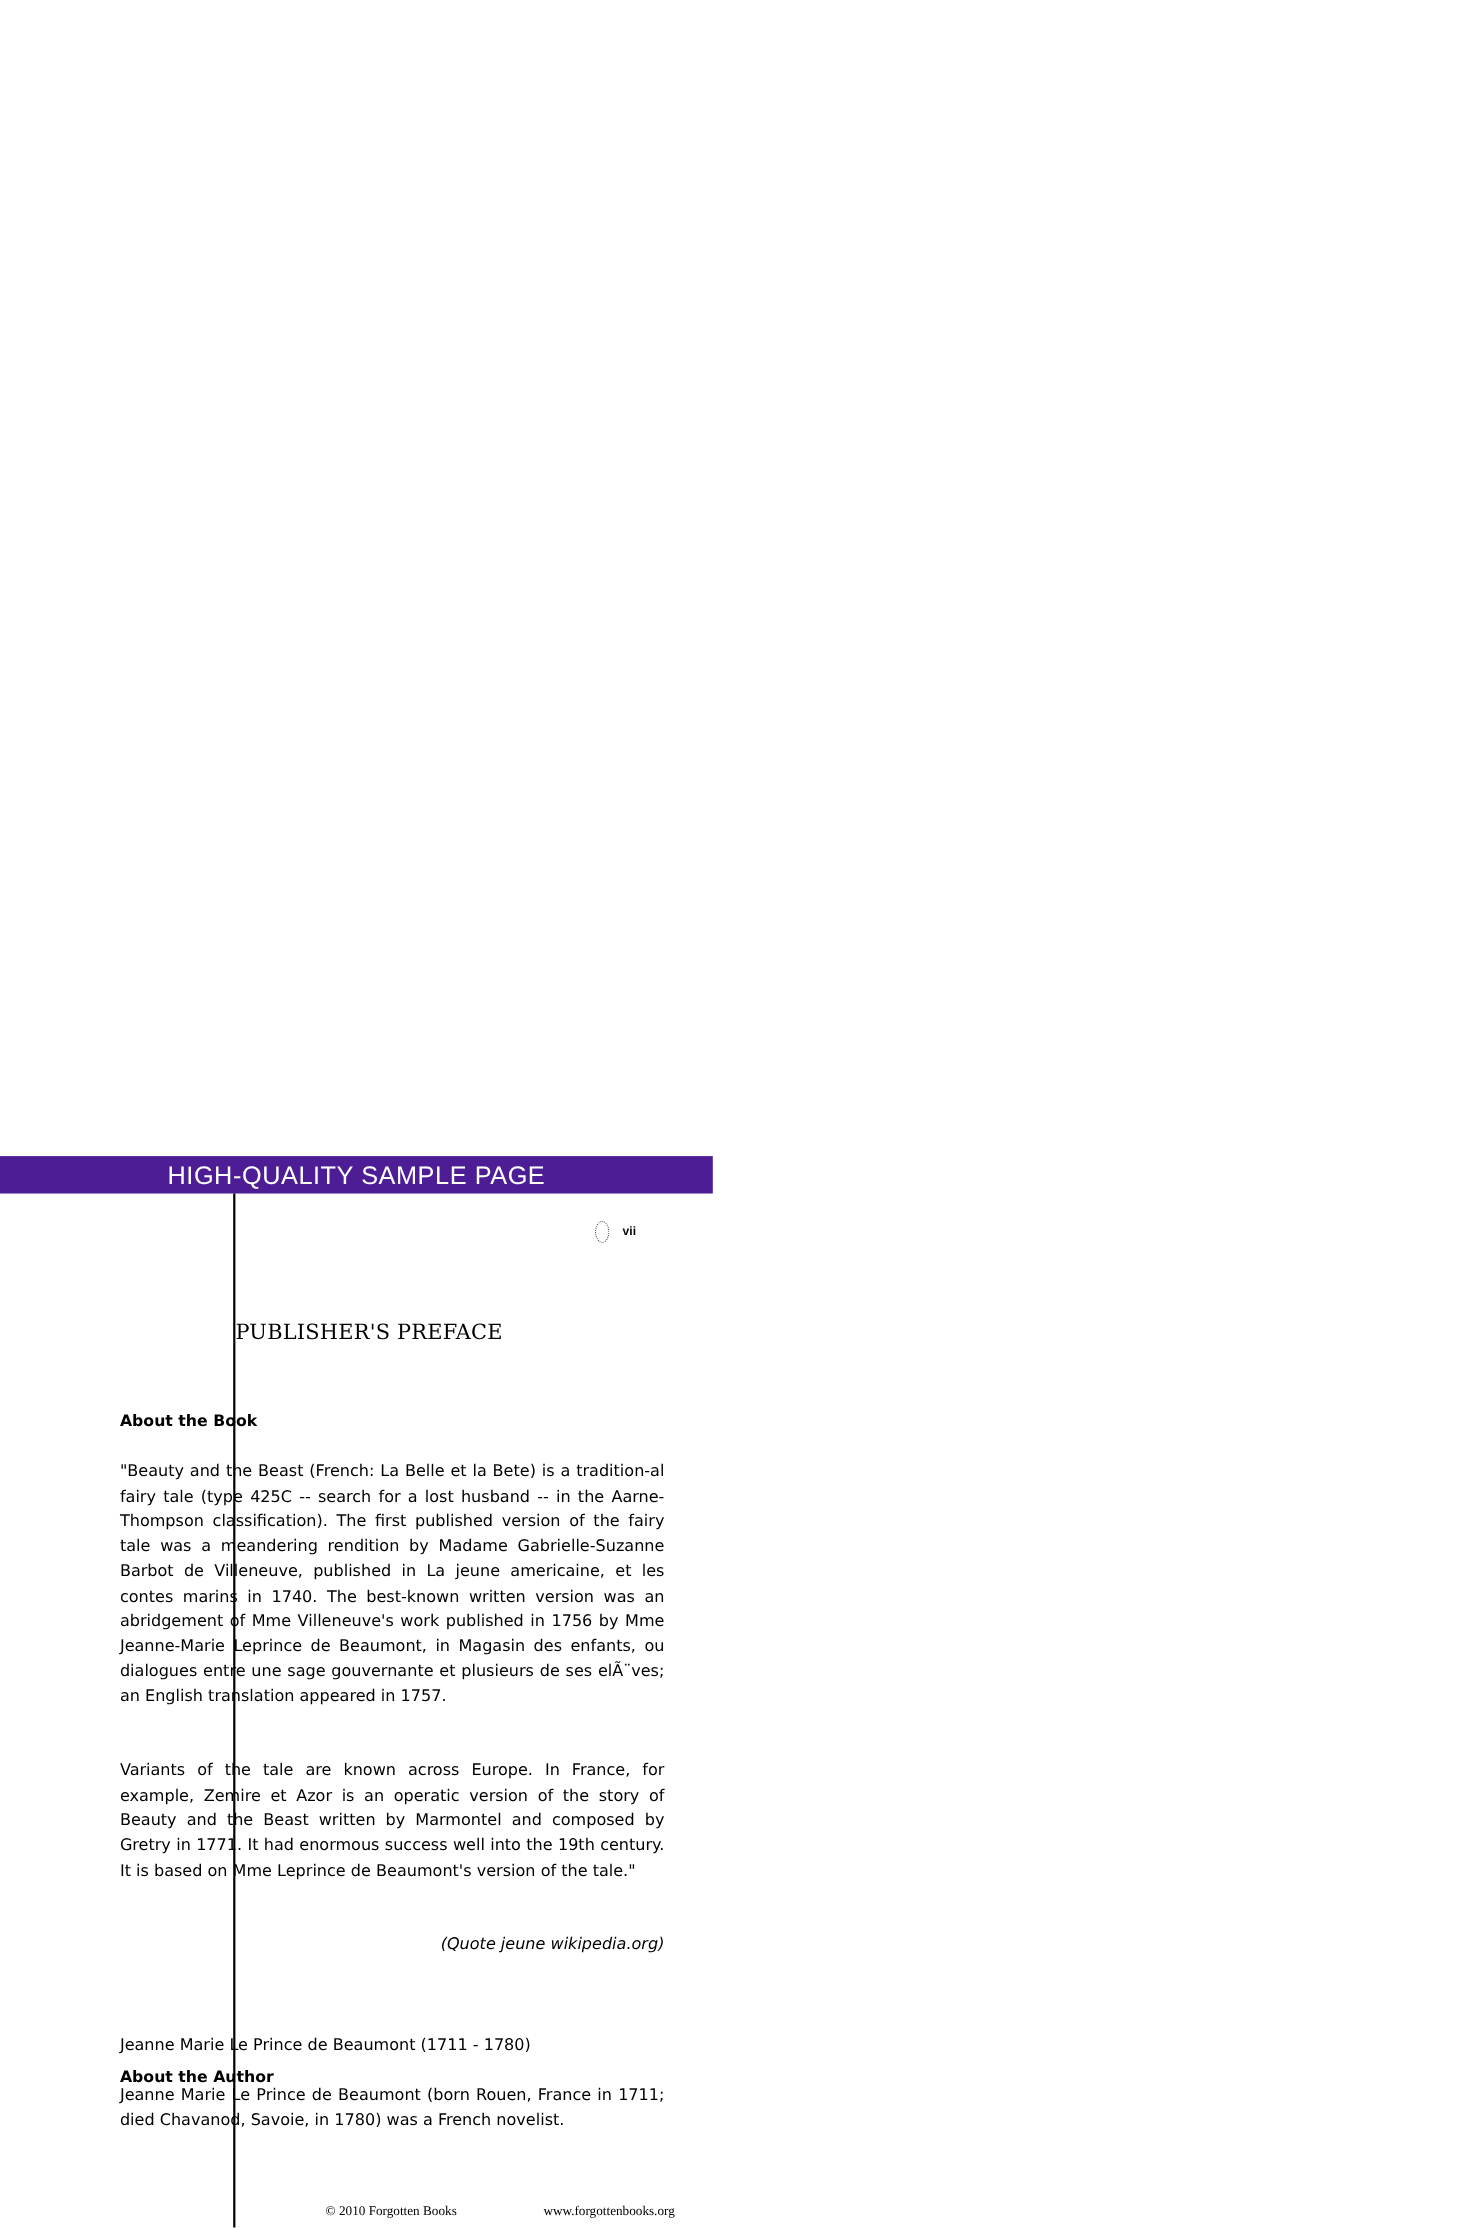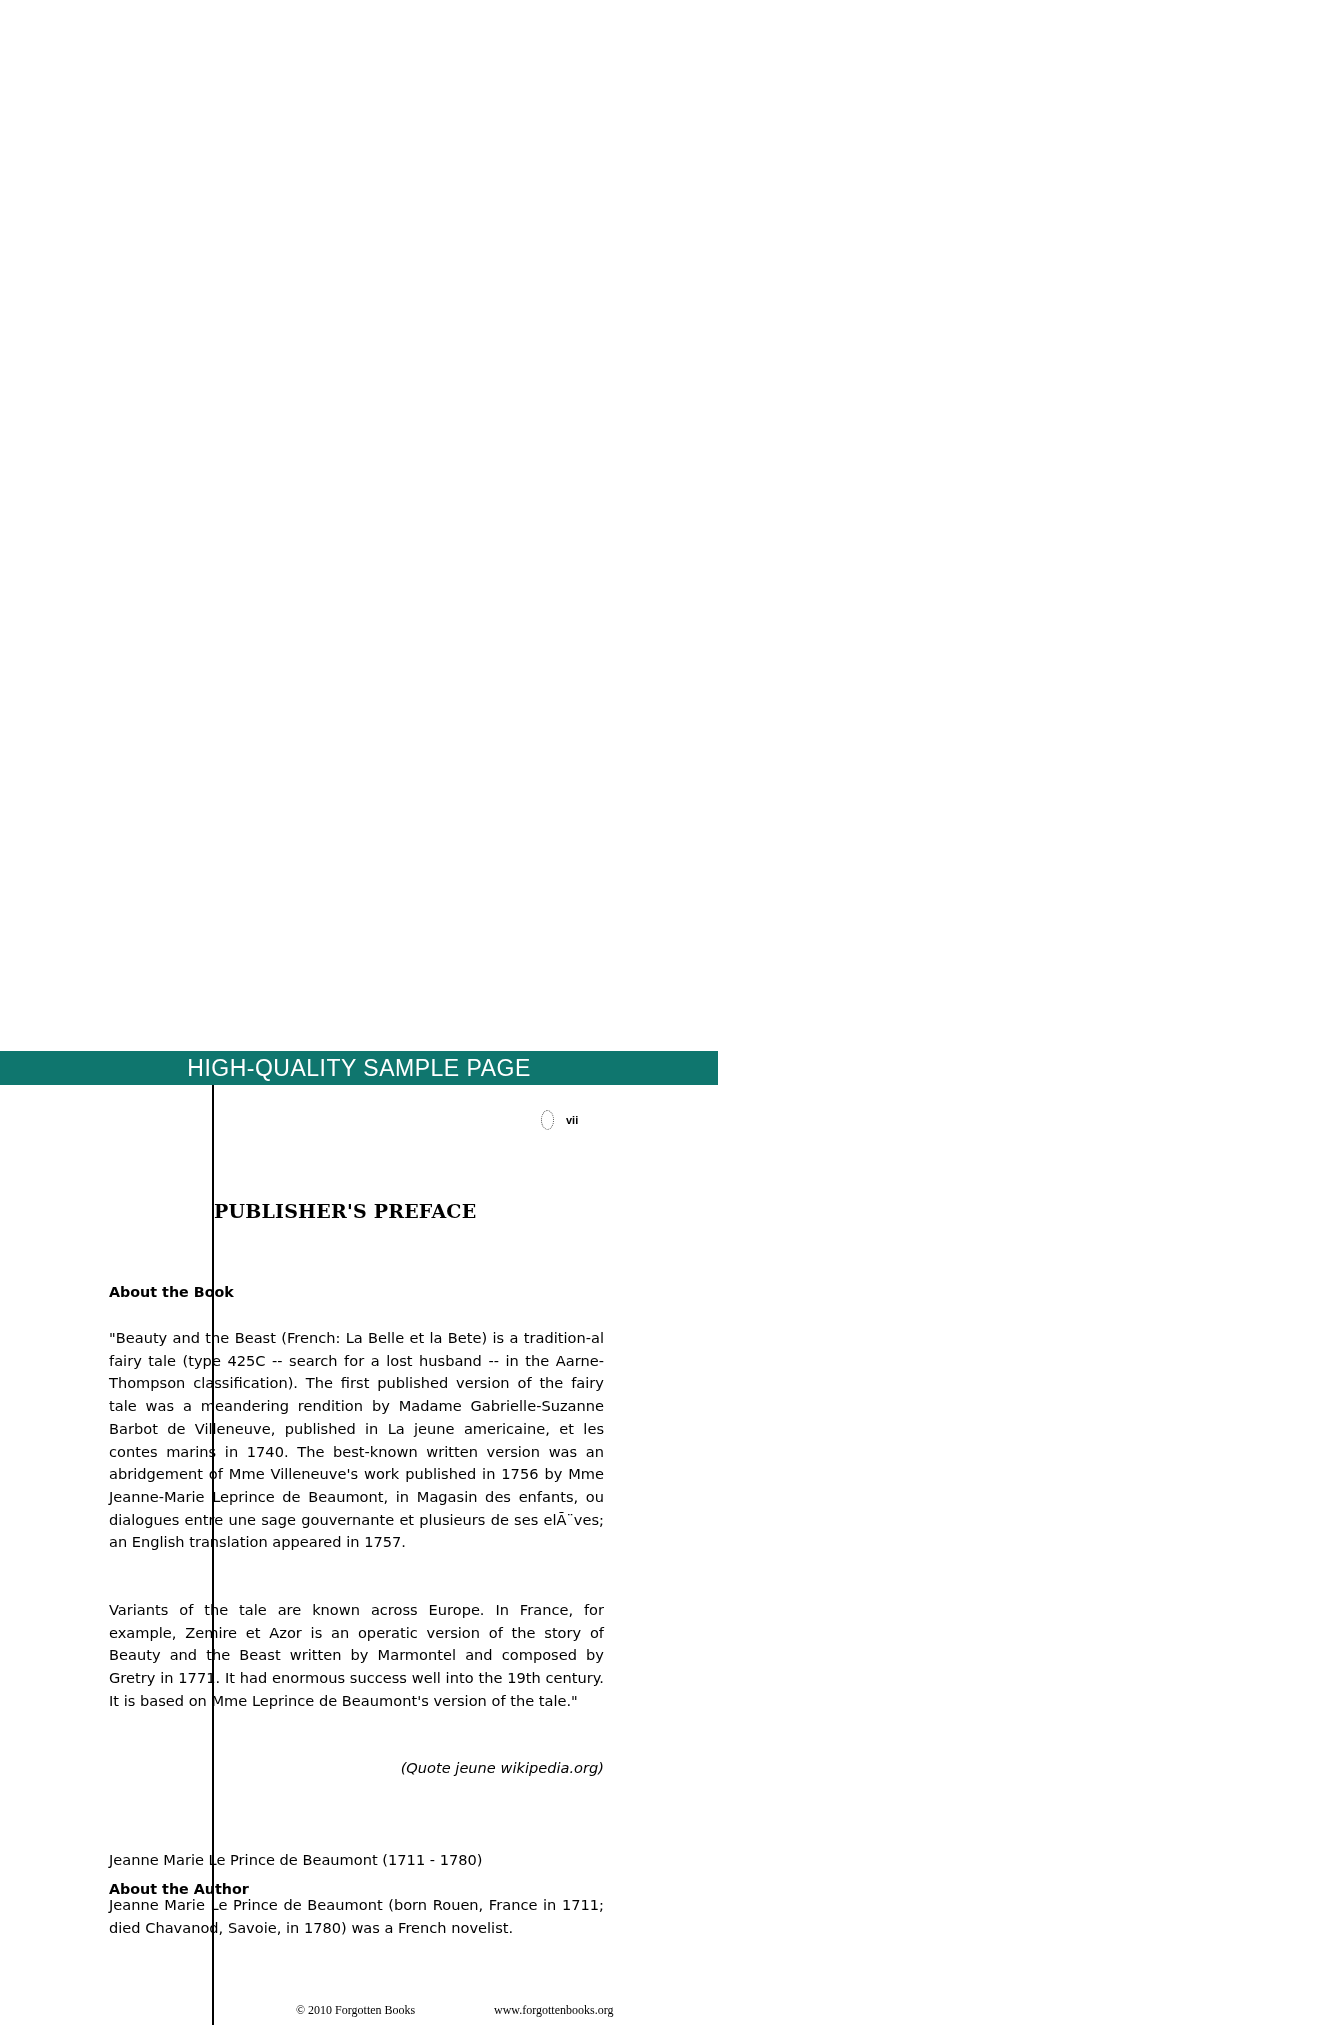--- a/index.html
+++ b/index.html
@@ -1,43 +1,43 @@
 <!DOCTYPE html>
 <html><head>
 <meta charset="utf-8">
 <style>
   html, body { margin: 0; padding: 0; background: #ffffff; }
   body {
     width: 1331px; height: 2025px; position: relative; overflow: hidden;
     font-family: "DejaVu Sans", sans-serif; color: #000;
   }
   .sample-bar {
-    position: absolute; left: 0; top: 1051px; width: 718px; height: 34px;
-    background: #0f766e; color: #fff;
+    position: absolute; left: 0; top: 1051px; width: 648px; height: 34px;
+    background: #4c1d95; color: #fff;
     font-family: "Liberation Sans", sans-serif;
     font-size: 23px; letter-spacing: 0.5px;
     display: flex; align-items: center; justify-content: center;
   }
   .vline {
     position: absolute; left: 212px; top: 1085px; width: 2px; height: 940px;
     background: #000;
   }
   .page-num-wrap {
     position: absolute; left: 541px; top: 1110px;
     display: flex; align-items: center; gap: 12px;
   }
   .ring {
     width: 11px; height: 18px; border: 1px dotted #444; border-radius: 50%;
   }
   .page-num {
     font-family: "Liberation Sans", sans-serif; font-weight: bold; font-size: 11px;
   }
   .title {
     position: absolute; left: 214px; top: 1200px;
-    font-family: "DejaVu Serif", serif; font-weight: bold; font-size: 19px;
+    font-family: "DejaVu Serif", serif; font-weight: normal; font-size: 19px;
     letter-spacing: 0.2px;
   }
   .content {
     position: absolute; left: 93px; width: 495px;
     font-size: 14.6px; line-height: 22.7px; margin-left: 16px;
   }
   .h-sec { font-weight: bold; font-size: 14.3px; }
   .para { text-align: justify; }
   .cite { text-align: right; font-style: italic; }
   .footer {

